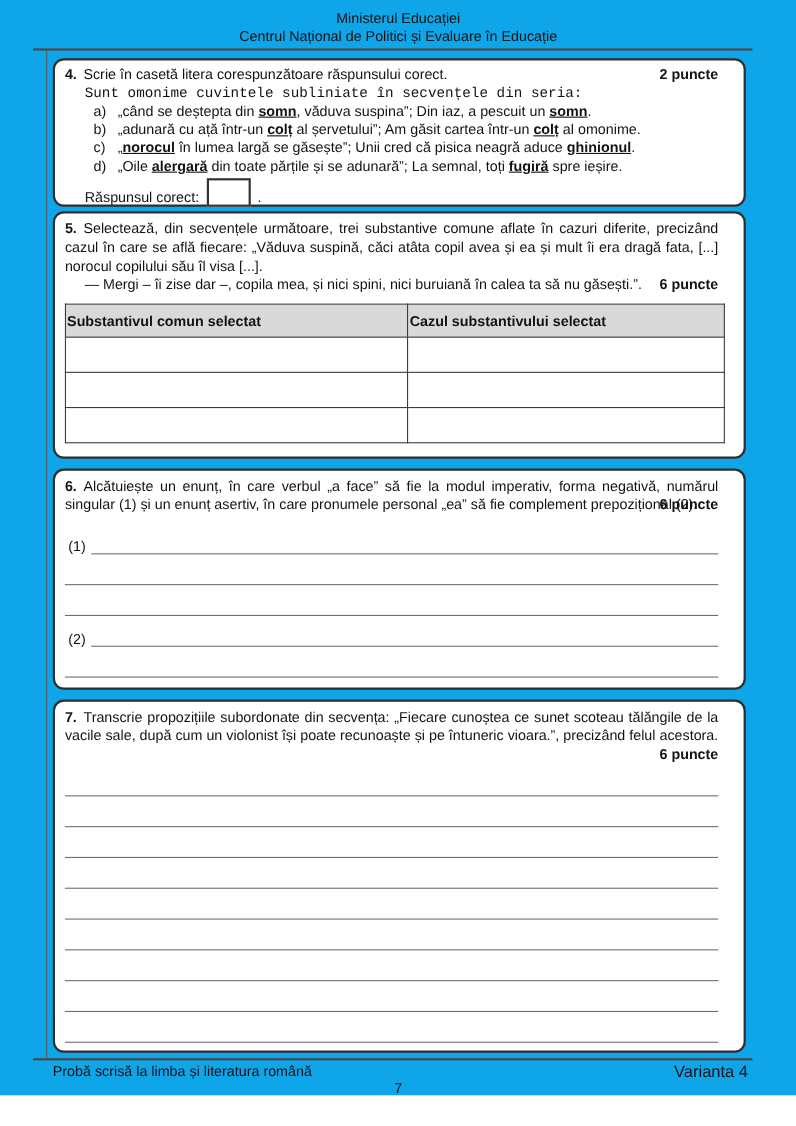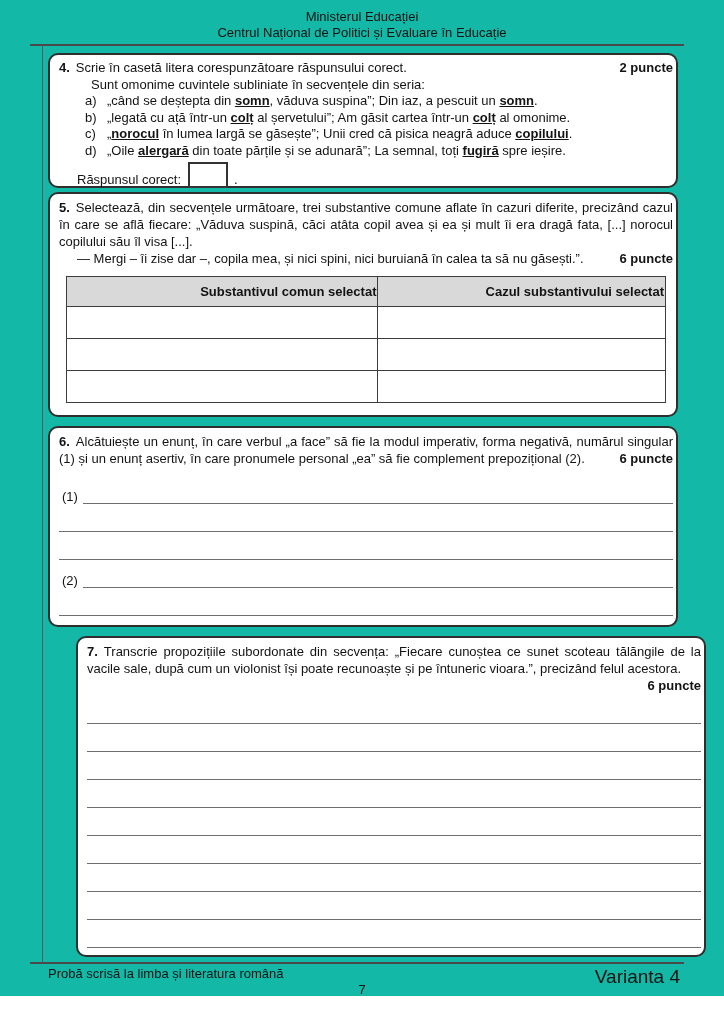--- a/index.html
+++ b/index.html
@@ -1,68 +1,68 @@
 <!DOCTYPE html>
 <html><head>
 <meta charset="utf-8">
 <style>
   html,body { margin:0; padding:0; background:#ffffff; }
   .page {
-    position:relative; width:724px; height:996px; background:#14b8a6;
+    position:relative; width:724px; height:996px; background:#0ea5e9;
     font-family:"Liberation Sans", sans-serif; color:#131313; overflow:hidden;
   }
   
   .doc-header { position:absolute; top:9px; left:0; right:0; text-align:center;
     font-size:13px; line-height:16px; }
   .header-rule { position:absolute; top:44px; left:30px; width:654px; height:0;
     border-top:2px solid #4a4a4a; }
   .margin-line { position:absolute; top:46px; left:42px; height:916px; width:0;
     border-left:1.5px solid #5a5a5a; }
   
   .qbox { position:absolute; left:48px; width:630px; box-sizing:border-box;
-    border:2px solid #2e2e2e; border-radius:10px; padding:5px 3px 0 9px;
+    border:2px solid #2e2e2e; border-radius:10px; padding:5px 23px 0 9px;
     font-size:13px; line-height:16.5px; background:#fff; }
   #box4 { top:53px;  height:135px; }
   #box5 { top:192px; height:225px; line-height:17px; }
   #box6 { top:426px; height:201px; line-height:17px; }
-  #box7 { top:636px; height:321px; line-height:17px;margin-left:28px; }
+  #box7 { top:636px; height:321px; line-height:17px; }
   .q-head { display:flex; justify-content:space-between; }
   .qnum { font-weight:bold; margin-right:6px; white-space:nowrap; }
   .points { font-weight:bold; white-space:nowrap; margin-left:10px; }
   .jtext { margin:0; text-align:justify; position:relative; }
   .points-abs { position:absolute; right:0; bottom:0; font-weight:bold; }
   .u { text-decoration:underline;font-weight:bold; }
   
-  .q4-intro { margin-left:32px; }
+  .q4-intro { margin-left:18px;font-family:Liberation Mono, monospace; }
   .option { display:flex; margin-left:26px; }
   .opt-letter { flex:none; width:22px; }
   .answer-row { display:flex; align-items:flex-end; margin:3px 0 0 18px; }
   .answer-box { display:inline-block; width:36px; height:22px;
     border:2px solid #333; margin-left:7px; background:#fff; }
   .answer-suffix { margin-left:6px; }
   
   .q5-quote { display:flex; justify-content:space-between; margin:0; }
   .q5-quote .txt { text-indent:18px; text-align:center; }
   .q5-table { width:600px; margin:9px auto 0 auto; border-collapse:collapse; table-layout:fixed; }
   .q5-table th { background:#d9d9d9; border:1.5px solid #3c3c3c;
-    font-size:13px; font-weight:bold; height:27px; text-align:right; }
+    font-size:13px; font-weight:bold; height:27px; text-align:left; }
   .q5-table td { border:1.5px solid #3c3c3c; height:29px; background:#fff; }
   .col-noun { width:52%; } .col-case { width:48%; }
   
   .ans-area { margin-top:9px; }
   .ans-area7 { margin-top:2px; }
   .ans-row { display:flex; align-items:flex-end; height:28px; }
   .ans-row .lbl { flex:none; padding:0 5px 0 3px; line-height:14px; }
   .ans-row .line { flex:1; border-bottom:1.5px solid #6f6f6f; height:100%; }
   .points-line { text-align:right; font-weight:bold; margin:0; }
   
   .footer-rule { position:absolute; top:962px; left:30px; width:654px; height:0;
     border-top:2px solid #4a4a4a; }
   .footer-left  { position:absolute; top:966px; left:48px;  font-size:13px; }
-  .footer-right { position:absolute; top:966px; right:44px; font-size:19px; }
+  .footer-right { position:absolute; top:966px; right:44px; font-size:15px; }
   .page-number  { position:absolute; top:982px; left:0; right:0; text-align:center; font-size:13px; }
 </style>
 </head>
 <body>
 
 <div class="page">
 
   <div class="doc-header">
     <div>Ministerul Educației</div>
     <div>Centrul Național de Politici și Evaluare în Educație</div>
@@ -75,25 +75,25 @@
       <span><span class="qnum">4.</span><span>Scrie în casetă litera corespunzătoare răspunsului corect.</span></span>
       <span class="points">2 puncte</span>
     </div>
     <div class="q4-intro">Sunt omonime cuvintele subliniate în secvențele din seria:</div>
     <div class="option">
       <span class="opt-letter">a)</span>
       <span class="opt-text"><span>„când se deștepta din </span><span class="u">somn</span><span>, văduva suspina”; Din iaz, a pescuit un </span><span class="u">somn</span><span>.</span></span>
     </div>
     <div class="option">
       <span class="opt-letter">b)</span>
-      <span class="opt-text"><span>„legată cu ață într-un </span><span class="u">colț</span><span> al șervetului”; Am găsit cartea într-un </span><span class="u">colț</span><span> al omonime.</span></span>
+      <span class="opt-text"><span>„adunară cu ață într-un </span><span class="u">colț</span><span> al șervetului”; Am găsit cartea într-un </span><span class="u">colț</span><span> al omonime.</span></span>
     </div>
     <div class="option">
       <span class="opt-letter">c)</span>
-      <span class="opt-text"><span>„</span><span class="u">norocul</span><span> în lumea largă se găsește”; Unii cred că pisica neagră aduce </span><span class="u">copilului</span><span>.</span></span>
+      <span class="opt-text"><span>„</span><span class="u">norocul</span><span> în lumea largă se găsește”; Unii cred că pisica neagră aduce </span><span class="u">ghinionul</span><span>.</span></span>
     </div>
     <div class="option">
       <span class="opt-letter">d)</span>
       <span class="opt-text"><span>„Oile </span><span class="u">alergară</span><span> din toate părțile și se adunară”; La semnal, toți </span><span class="u">fugiră</span><span> spre ieșire.</span></span>
     </div>
     <div class="answer-row">
       <span>Răspunsul corect:</span>
       <span class="answer-box"></span>
       <span class="answer-suffix">.</span>
     </div>

